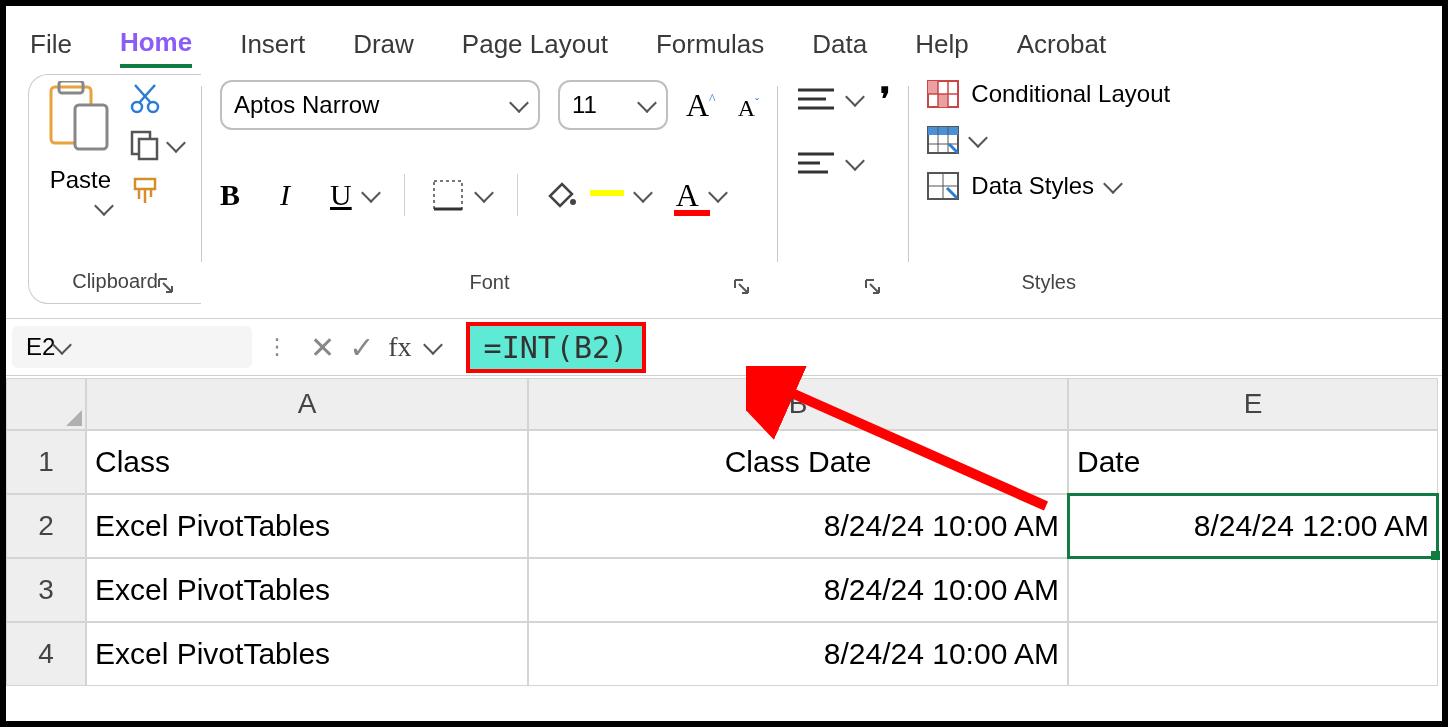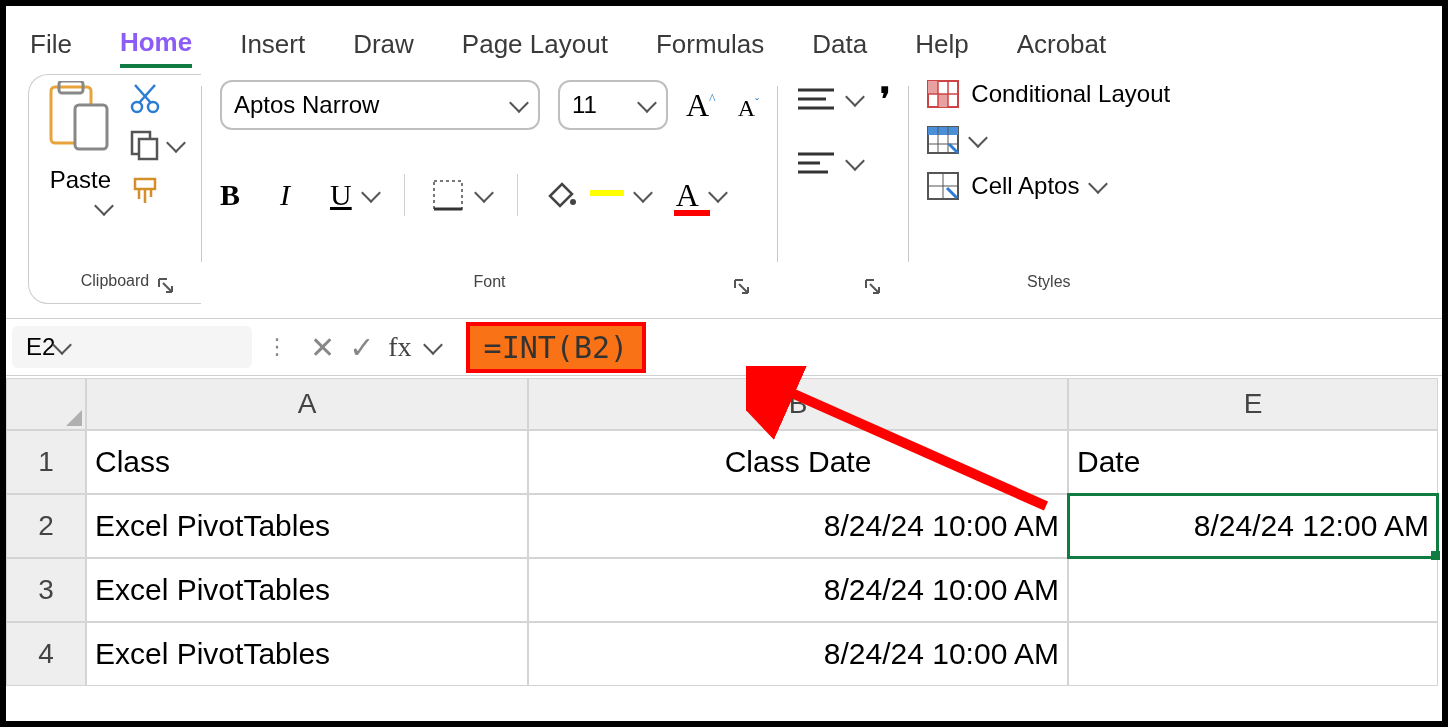--- a/index.html
+++ b/index.html
@@ -57,21 +57,21 @@
   .group-content {
     display: flex;
     align-items: flex-start;
     gap: 18px;
     flex: 1;
   }
   .group-label-row {
     display: flex;
     justify-content: center;
     align-items: center;
-    font-size: 16px;
+    font-size: 20px;
     color: #444;
     position: relative;
     height: 32px;
   }
   .group-launcher {
     position: absolute;
     right: 8px;
     bottom: 2px;
     color: #555;
   }
@@ -225,21 +225,21 @@
     display: flex;
     align-items: center;
     margin-left: 18px;
     position: relative;
   }
   .formula-input {
     font-family: Consolas, monospace;
     font-size: 30px;
     padding: 4px 14px;
     border: 4px solid #ff0000;
-    background: #f97316;
+    background: #5eead4;
     color: #333;
   }
   
   .arrow-svg {
     position: absolute;
     top: 360px;
     left: 740px;
     width: 320px;
     height: 160px;
     pointer-events: none;
@@ -489,21 +489,21 @@
         </svg>
         <span class="chevron-down"></span>
       </div>
       <div class="style-row">
         <svg class="style-icon" viewBox="0 0 32 28">
           <rect x="1" y="1" width="30" height="26" fill="none" stroke="#555" stroke-width="2"></rect>
           <line x1="1" y1="14" x2="31" y2="14" stroke="#555"></line>
           <line x1="16" y1="1" x2="16" y2="27" stroke="#555"></line>
           <path d="M20 16 L30 26" stroke="#2b7cd3" stroke-width="3"></path>
         </svg>
-        <span>Cell Aptos</span>
+        <span>Data Styles</span>
         <span class="chevron-down"></span>
       </div>
     </div>
     <div class="group-label-row">
       <span>Styles</span>
     </div>
   </div>
 </div>
 
 <div class="formula-bar">

